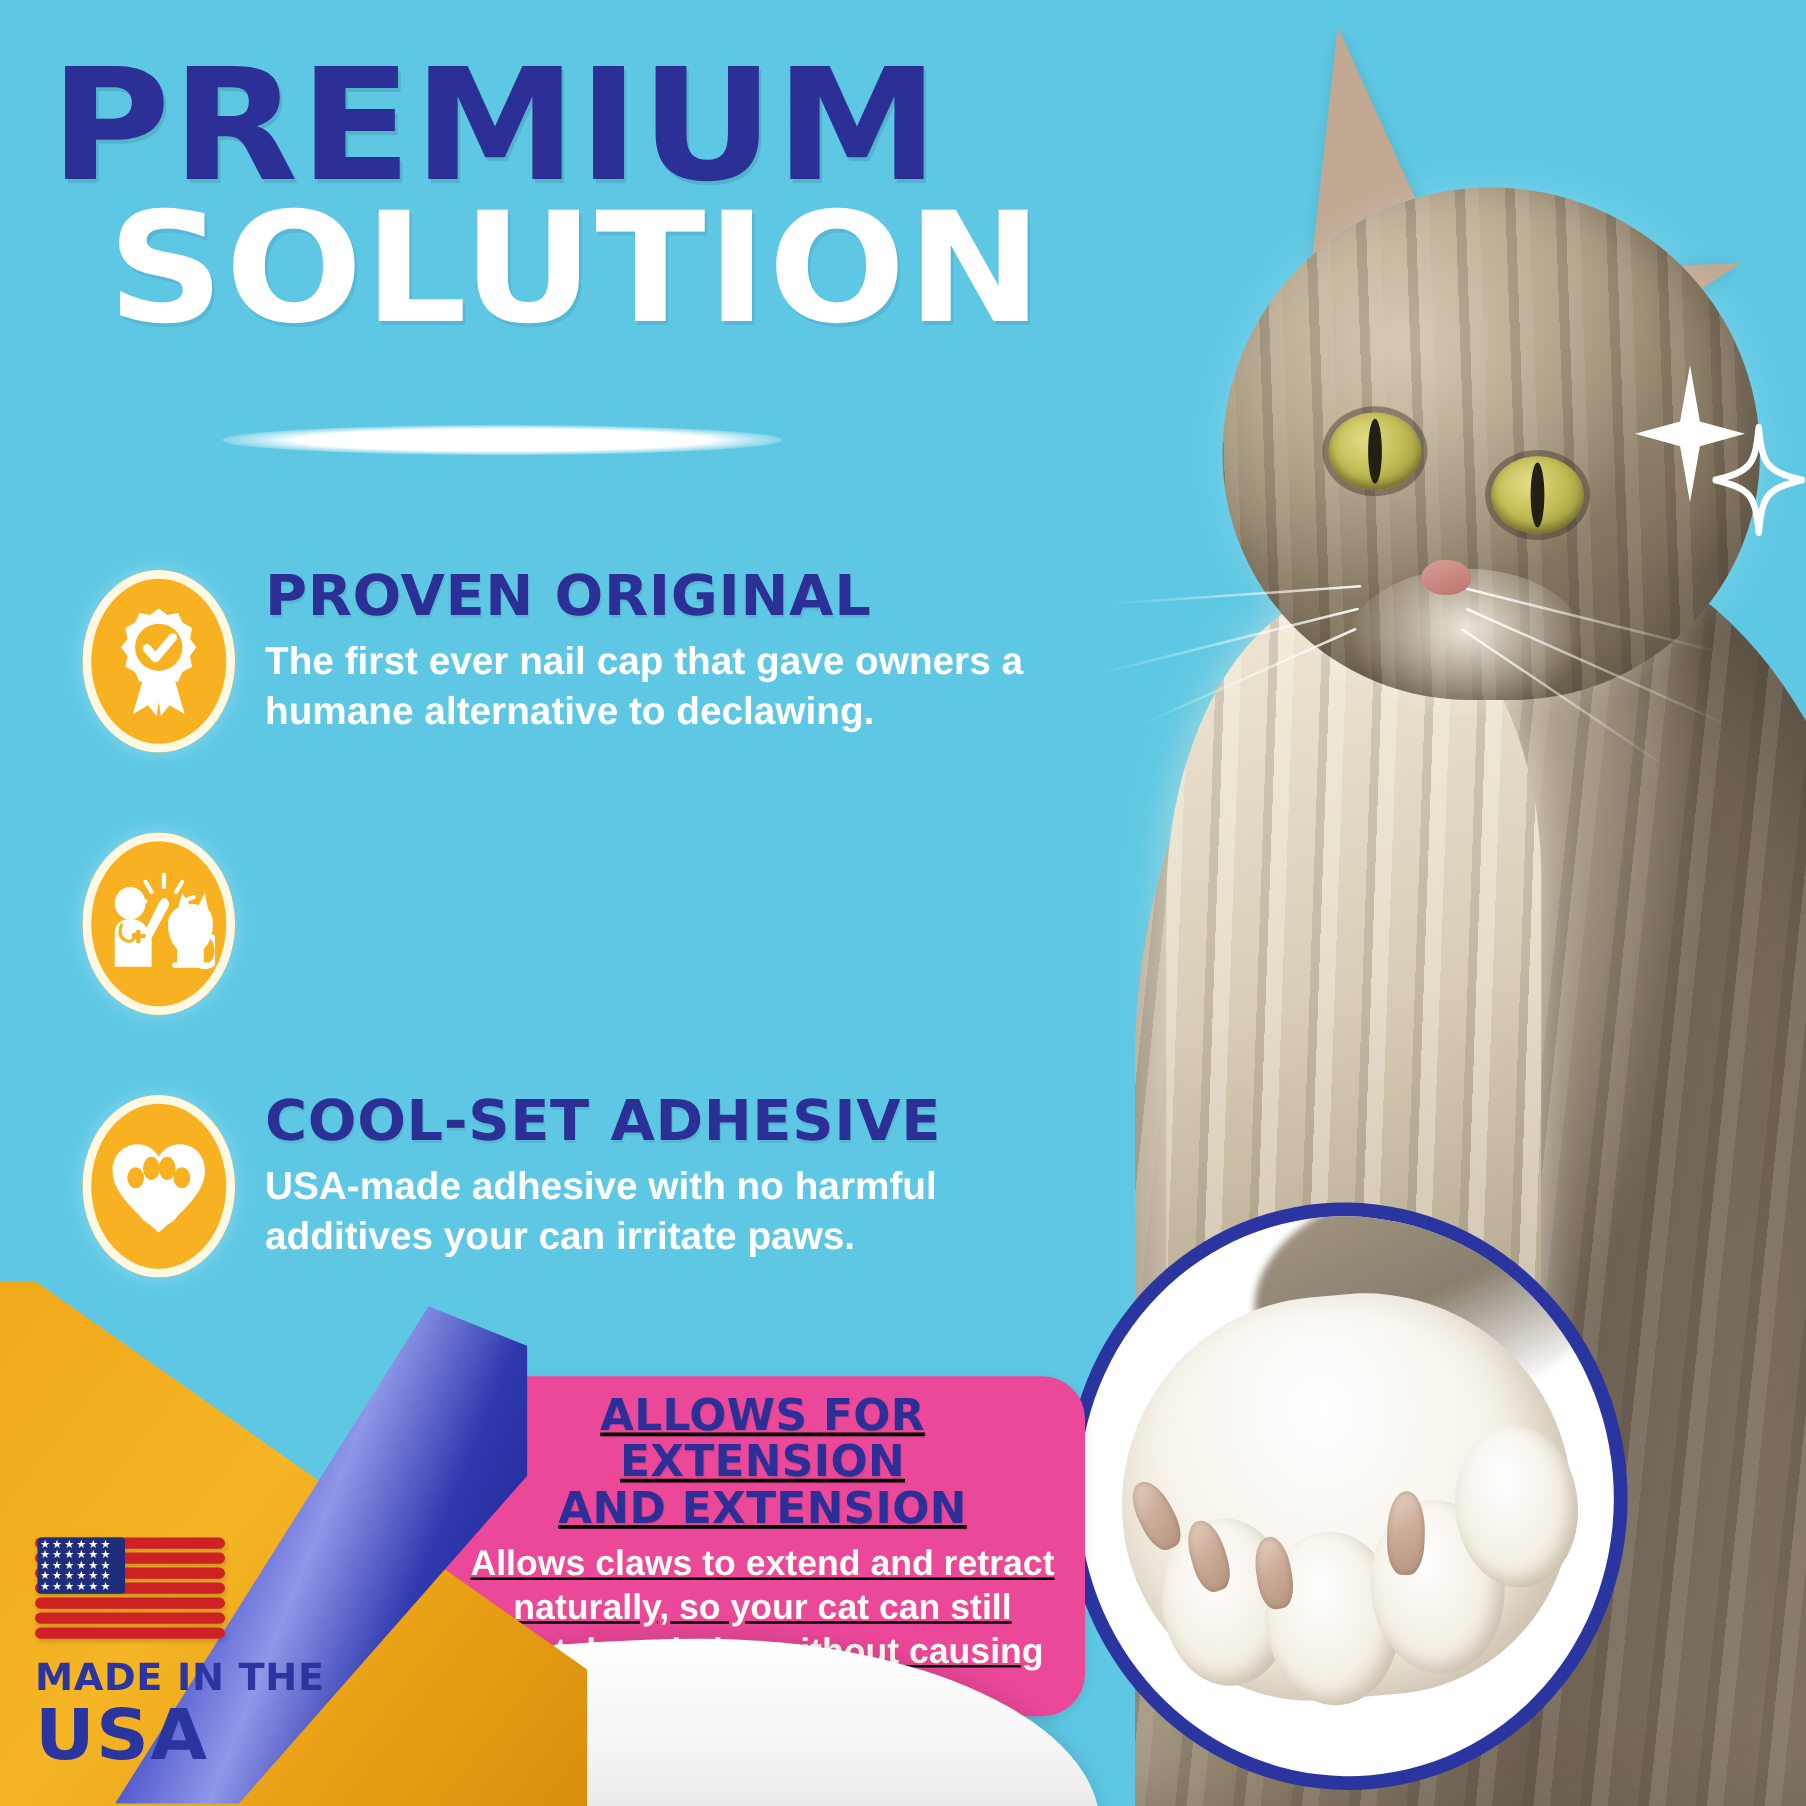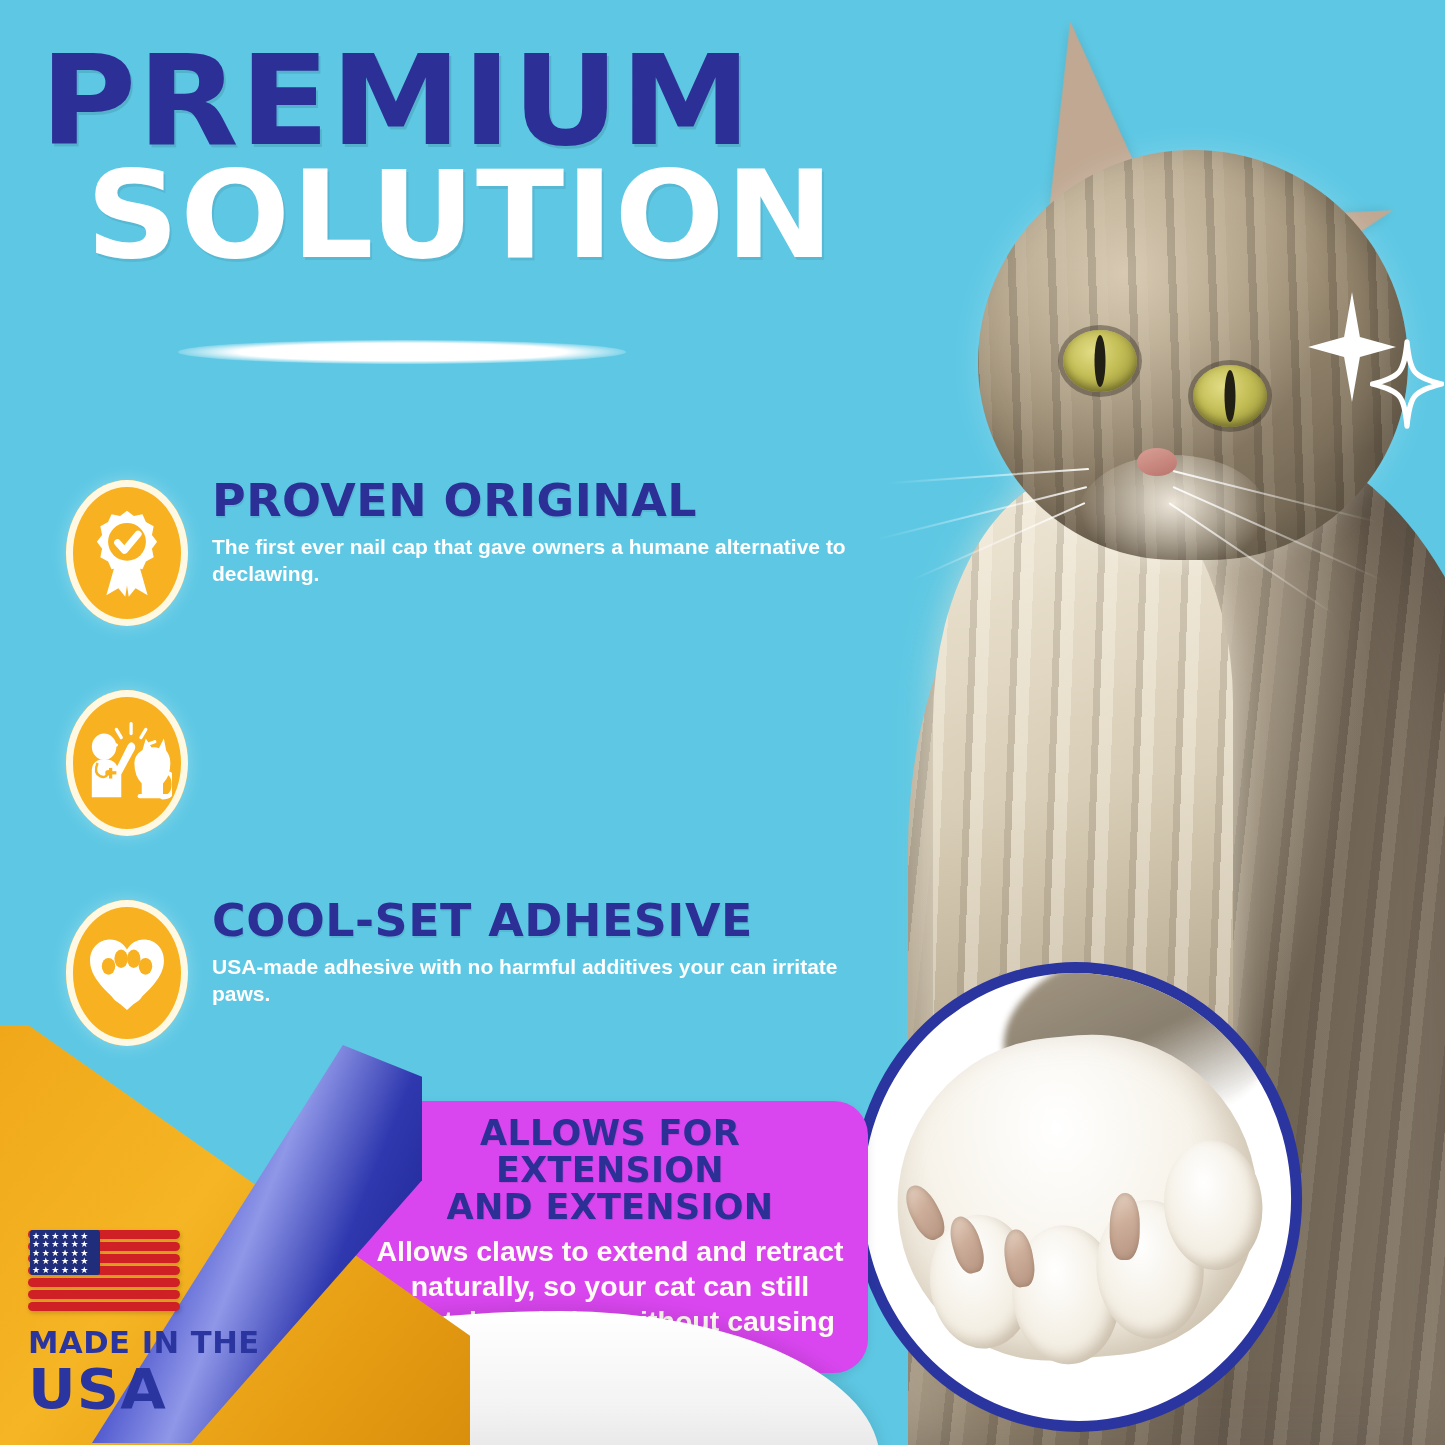--- a/index.html
+++ b/index.html
@@ -129,21 +129,21 @@
     text-shadow:2px 3px 0 rgba(0,0,0,.08);
   }
   .hl-divider{
     position:absolute;left:178px;top:340px;width:448px;height:24px;
     background:radial-gradient(ellipse at 50% 50%,#ffffff 0%,#ffffff 52%,rgba(255,255,255,.0) 76%);
     border-radius:50%;
   }
 
   
   .features{position:absolute;left:58px;top:450px;width:790px;}
-  .feature{display:flex;align-items:flex-start;margin-bottom:52px;margin-top:24px;}
+  .feature{display:flex;align-items:flex-start;margin-bottom:52px;}
   .feat-badge{
     flex:0 0 auto;width:138px;height:158px;position:relative;margin-right:16px;
   }
   .badge-ring{
     position:absolute;left:8px;top:6px;width:122px;height:146px;border-radius:50%;
     background:#f8b120;
     box-shadow:inset 0 0 0 7px #fff8e2, 0 0 16px rgba(255,255,255,.28);
   }
   .badge-glyph{
     position:absolute;left:8px;top:6px;width:122px;height:146px;
@@ -152,29 +152,30 @@
   .feat-text{flex:1 1 auto;padding-top:4px;}
   .feat-title{
     font-family:"DejaVu Sans", sans-serif;
     font-weight:900;font-size:45px;line-height:1.0;color:#2b2f96;
     letter-spacing:.5px;transform:scaleX(1.02);transform-origin:left center;
     text-shadow:1px 2px 0 rgba(0,0,0,.08);
     margin-bottom:10px;
   }
   .feat-desc{
     font-family:"Liberation Sans", sans-serif;
-    font-weight:700;font-size:21px;line-height:1.30;color:#ffffff;
+    font-weight:700;font-size:31px;line-height:1.30;color:#ffffff;
   }
 
   
   .callout{
     position:absolute;left:352px;top:1101px;width:516px;height:272px;
-    background:#d946ef;border-radius:34px;
+    background:#ec4899;border-radius:34px;
     padding:14px 18px 10px;box-sizing:border-box;text-align:center;
     box-shadow:0 3px 10px rgba(0,0,0,.10);
+    text-decoration:underline;
   }
   .callout-title{
     font-family:"DejaVu Sans", sans-serif;
     font-weight:900;font-size:35px;line-height:1.06;color:#2b2f96;
     letter-spacing:.3px;margin-bottom:8px;
     text-shadow:1px 1px 0 rgba(0,0,0,.08);
   }
   .callout-body{
     font-family:"Liberation Sans", sans-serif;
     font-weight:700;font-size:28.5px;line-height:1.22;color:#fffdf3;

